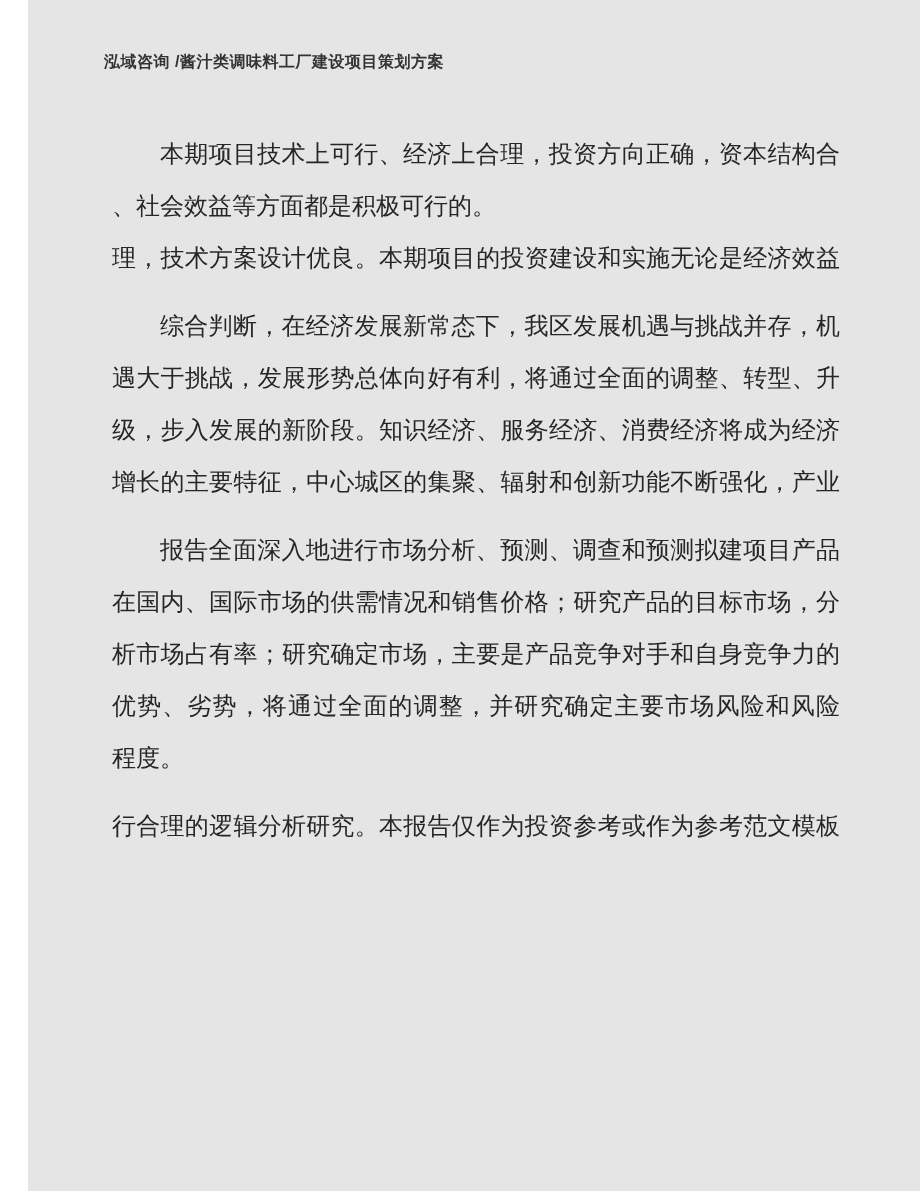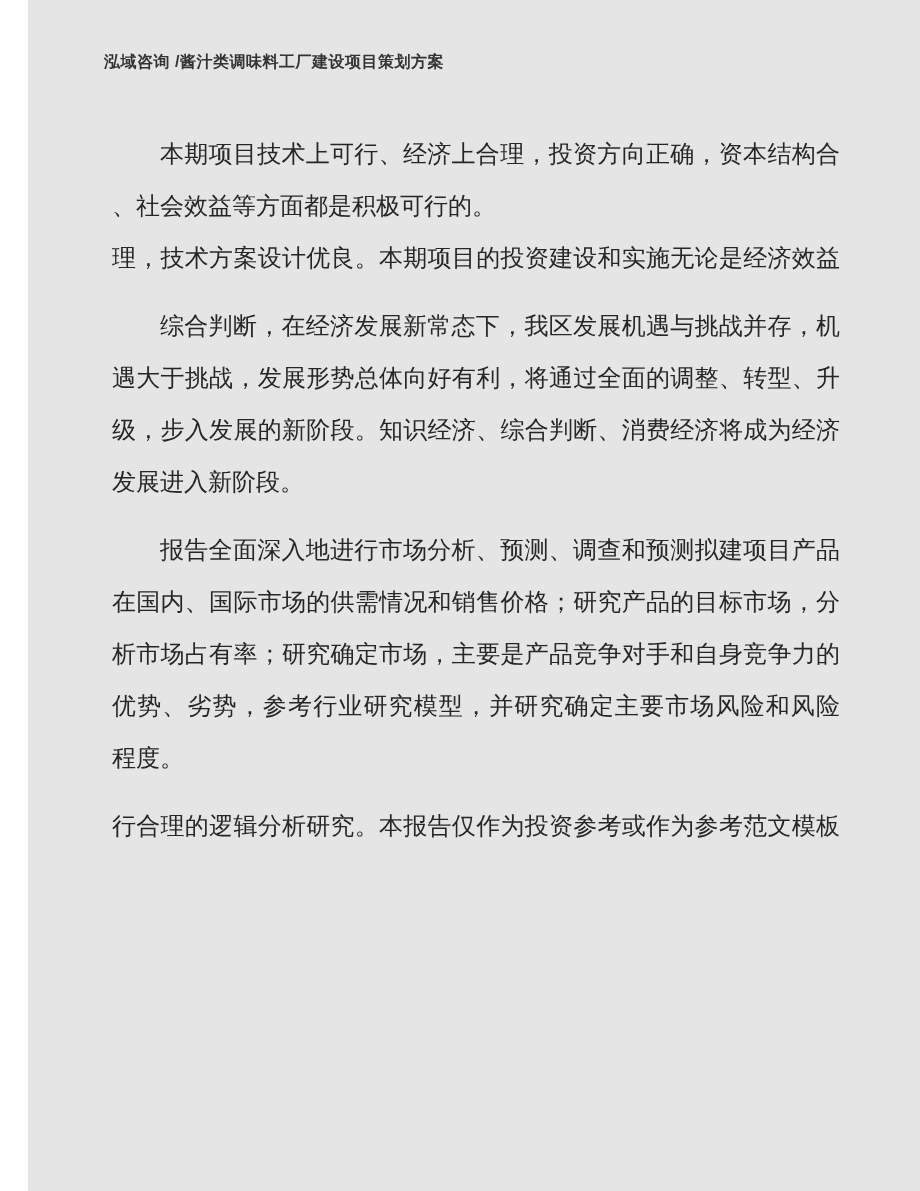--- a/index.html
+++ b/index.html
@@ -66,30 +66,30 @@
       </p>
       <div class="line indent">本期项目技术上可行、经济上合理，投资方向正确，资本结构合</div>
       <div class="line last">、社会效益等方面都是积极可行的。</div>
       <div class="line">理，技术方案设计优良。本期项目的投资建设和实施无论是经济效益</div>
     <p></p>
 
     <p class="para">
       </p>
       <div class="line indent">综合判断，在经济发展新常态下，我区发展机遇与挑战并存，机</div>
       <div class="line">遇大于挑战，发展形势总体向好有利，将通过全面的调整、转型、升</div>
-      <div class="line">级，步入发展的新阶段。知识经济、综合判断、消费经济将成为经济</div>
-      <div class="line last">发展进入新阶段。</div>
+      <div class="line">级，步入发展的新阶段。知识经济、服务经济、消费经济将成为经济</div>
+      <div class="line">增长的主要特征，中心城区的集聚、辐射和创新功能不断强化，产业</div>
     <p></p>
 
     <p class="para">
       </p>
       <div class="line indent">报告全面深入地进行市场分析、预测、调查和预测拟建项目产品</div>
       <div class="line">在国内、国际市场的供需情况和销售价格；研究产品的目标市场，分</div>
       <div class="line">析市场占有率；研究确定市场，主要是产品竞争对手和自身竞争力的</div>
-      <div class="line">优势、劣势，参考行业研究模型，并研究确定主要市场风险和风险</div>
+      <div class="line">优势、劣势，将通过全面的调整，并研究确定主要市场风险和风险</div>
       <div class="line last">程度。</div>
     <p></p>
 
     <p class="para">
       </p>
       <div class="line">行合理的逻辑分析研究。本报告仅作为投资参考或作为参考范文模板</div>
     <p></p>
 
   </div>
 </div>

